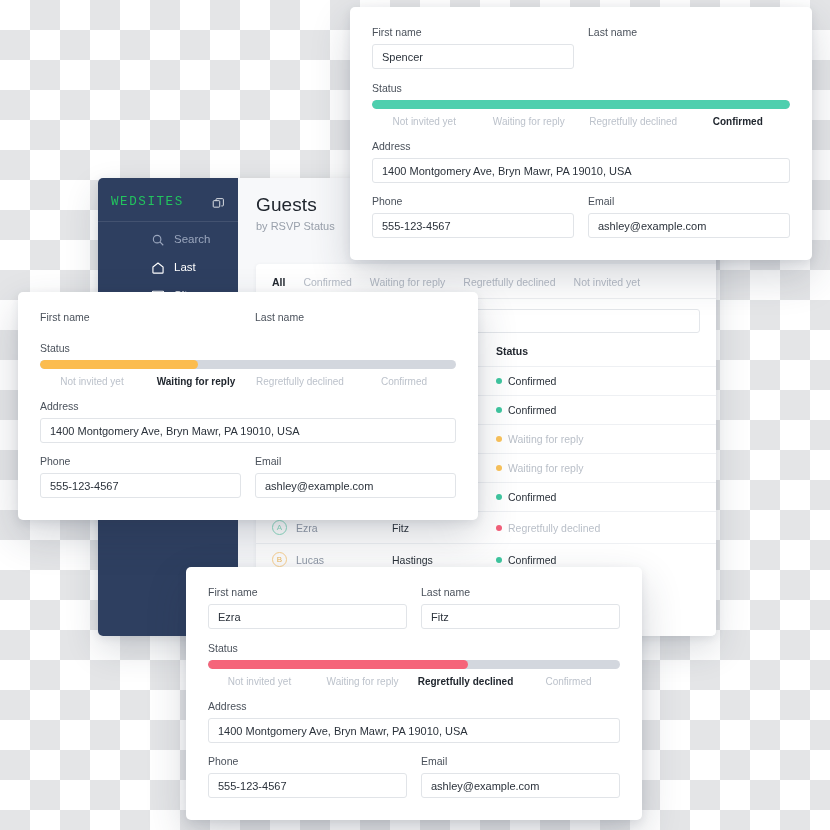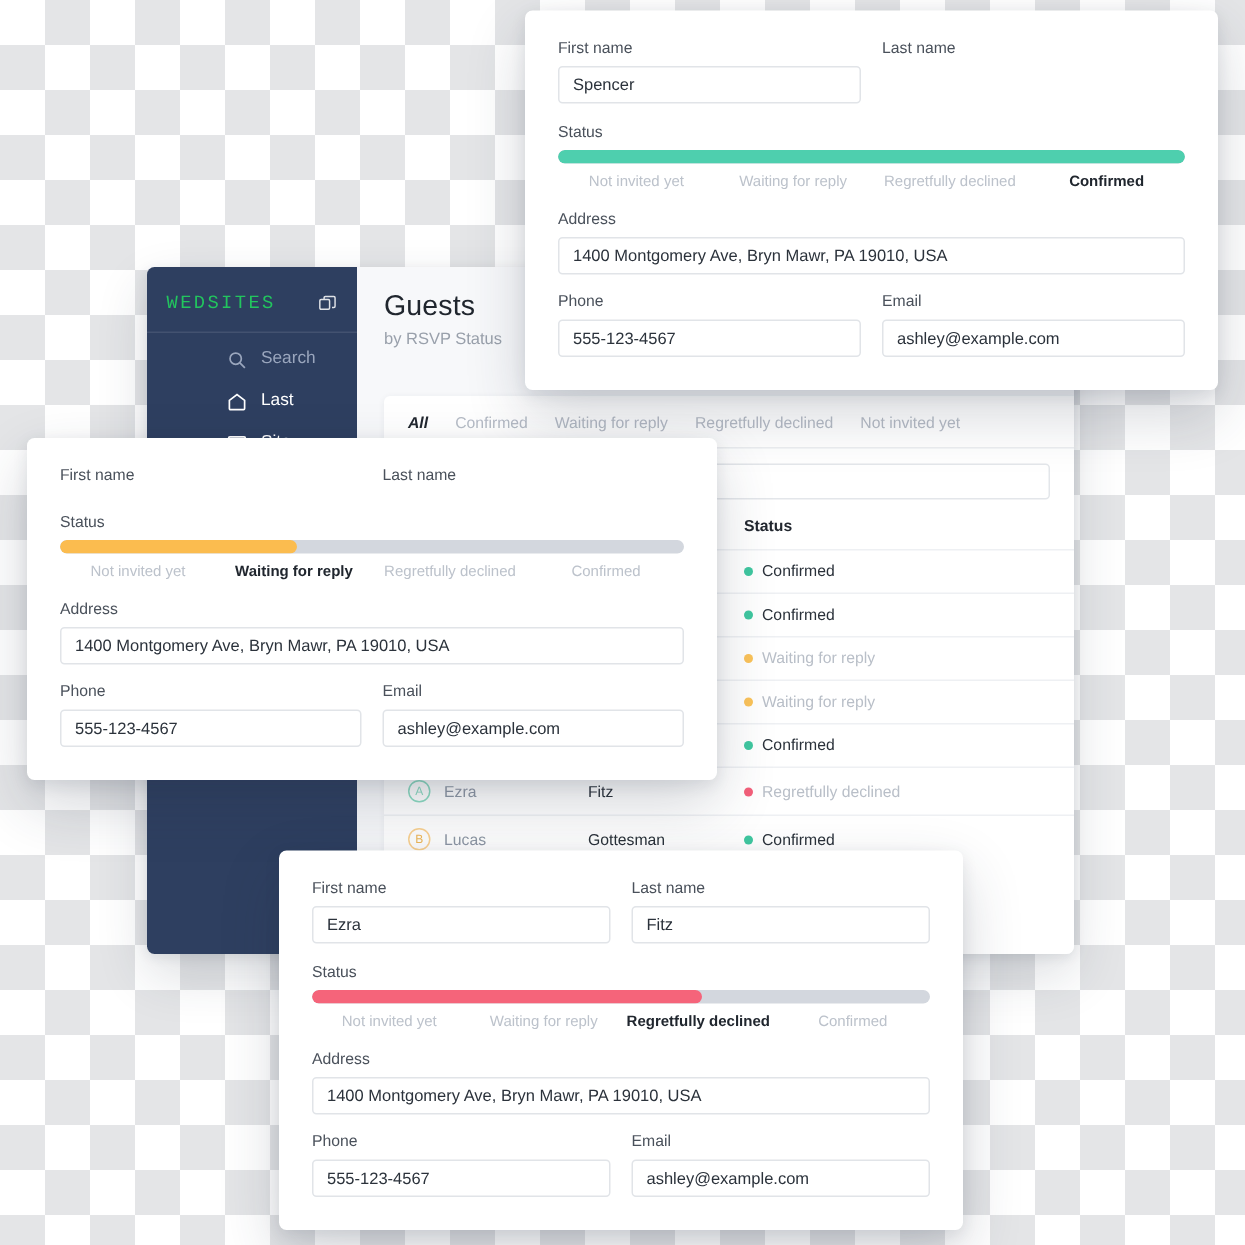--- a/index.html
+++ b/index.html
@@ -110,21 +110,21 @@
     overflow: hidden;
   }
 
   .tabs {
     display: flex;
     gap: 18px;
     padding: 12px 16px 10px 16px;
     border-bottom: 1px solid #eceef1;
   }
   .tab { font-size: 10.5px; color: #b6bcc6; white-space: nowrap; }
-  .tab.active { color: #22272f; font-weight: bold; font-style: italic; }
+  .tab.active { color: #22272f; font-weight: bold; }
 
   .search-row { padding: 10px 16px 0 16px; }
   .table-search {
     width: 100%;
     height: 24px;
     border: 1px solid #e3e6ea;
     border-radius: 3px;
     background: #fff;
     font-size: 10.5px;
     padding: 0 8px;
@@ -380,21 +380,21 @@
                     <span class="dot" style="background: rgb(244, 96, 122);"></span>
                     <span>Regretfully declined</span>
                   </span>
                 </td>
               </tr>
               <tr>
                 <td class="c-av">
                   <div class="avatar amber">B</div>
                 </td>
                 <td><span class="first-name">Lucas</span></td>
-                <td><span class="last-name">Gottesman</span></td>
+                <td><span class="last-name">Hastings</span></td>
                 <td>
                   <span class="status-cell st-confirmed">
                     <span class="dot" style="background: rgb(63, 199, 160);"></span>
                     <span>Confirmed</span>
                   </span>
                 </td>
               </tr>
             </tbody>
         </table>
       </div>

